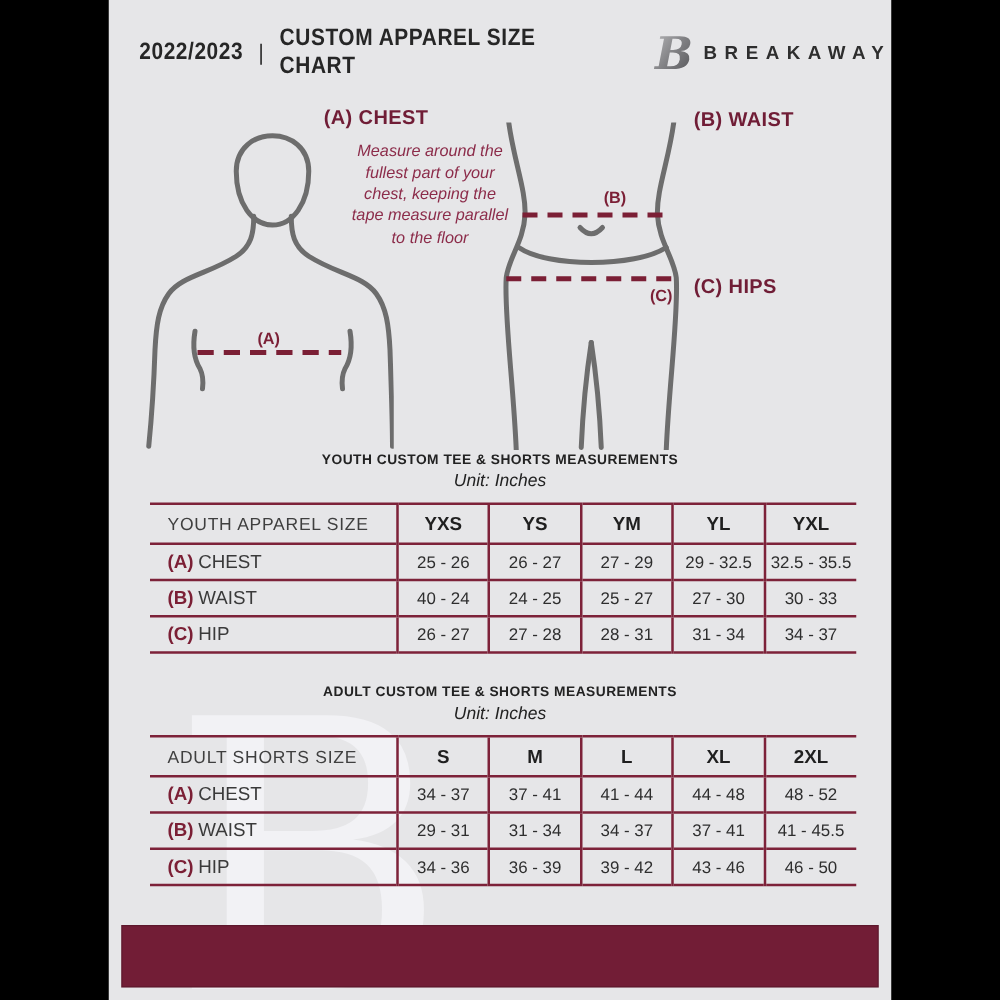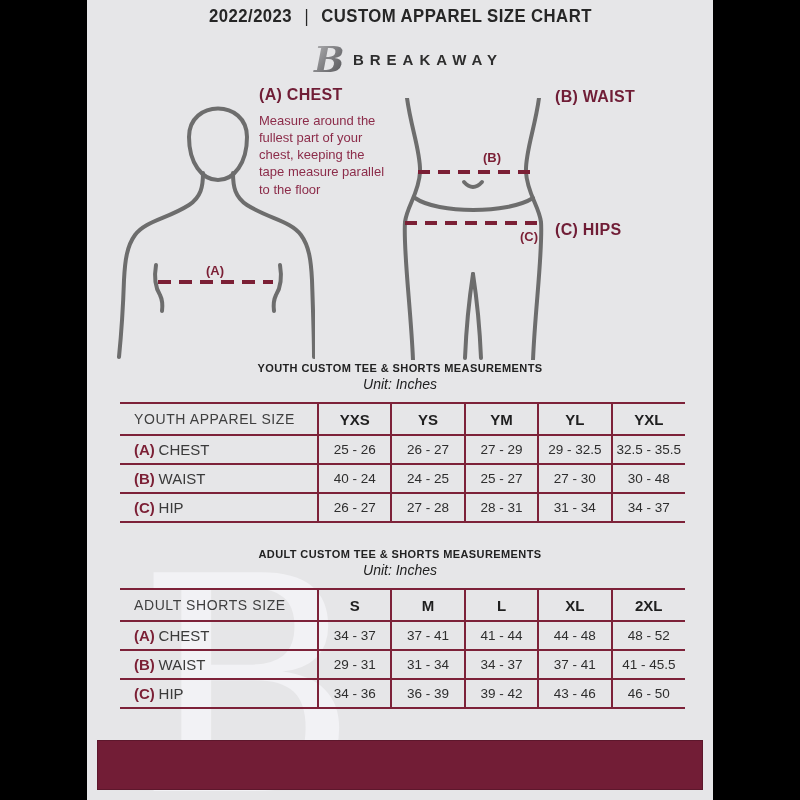--- a/index.html
+++ b/index.html
@@ -12,36 +12,36 @@
     background:#e6e6e8;overflow:hidden;
   }
   .watermark{
     position:absolute;left:50px;top:538px;z-index:0;
     font-family:"DejaVu Serif",serif;font-size:300px;line-height:1;
     color:#f2f2f5;user-select:none;
   }
   
   .hdr{
     position:absolute;left:0;top:18px;width:626px;height:48px;z-index:1;
-    display:flex;align-items:center;justify-content:center;gap:12px;flex-direction:column;
+    display:flex;justify-content:center;gap:12px;
   }
   .hdr-title{display:flex;align-items:center;gap:12px;color:#262626;
     font-weight:bold;font-size:19px;letter-spacing:.5px;transform:scaleX(.88);transform-origin:center;}
   .hdr-div{font-weight:normal;color:#262626;font-size:18px;padding:0 2px;}
   .brand{display:flex;align-items:center;gap:8px;margin-left:6px;}
   .brand-name{font-weight:bold;font-size:15px;letter-spacing:6px;color:#2e2e2e;}
   
   .diagram{position:absolute;left:0;top:0;width:626px;height:370px;z-index:1;}
   .fig{position:absolute;}
   .fig path, .fig ellipse{fill:none;stroke:#6d6d6d;stroke-width:4;stroke-linecap:round;}
   .fig .dash{stroke:#7b1f35;stroke-width:4;stroke-linecap:butt;}
   .fig text{font-family:"Liberation Sans",sans-serif;font-weight:bold;font-size:13px;fill:#7b1f35;}
   .desc{position:absolute;}
   .desc h3{margin:0 0 8px 0;font-size:16px;font-weight:bold;color:#701d36;letter-spacing:.3px;}
-  .desc p{margin:0;font-size:13px;line-height:1.32;color:#8c2c4a;white-space:pre-line;}
+  .desc p{margin:0;font-size:13px;line-height:1.32;font-style:italic;color:#8c2c4a;white-space:pre-line;text-align:center;}
   .desc-a{left:172px;top:86px;width:170px;}
   .desc-b{left:468px;top:88px;width:155px;}
   .desc-c{left:468px;top:221px;width:160px;}
   
   .tbl-block{position:absolute;left:0;width:626px;z-index:1;text-align:center;}
   .tbl-title{font-size:11px;font-weight:bold;color:#222;letter-spacing:.4px;margin:0;}
   .tbl-unit{font-size:14px;font-style:italic;color:#222;margin:2px 0 0 0;}
   table.size{
     border-collapse:collapse;margin:10px 0 0 33px;width:565px;table-layout:fixed;
   }
@@ -156,21 +156,21 @@
         <td><span>27 - 29</span></td>
         <td><span>29 - 32.5</span></td>
         <td><span>32.5 - 35.5</span></td>
       </tr>
       <tr>
         <td class="c0"><span class="row-prefix">(B)</span> <span class="row-label">WAIST</span></td>
         <td><span>40 - 24</span></td>
         <td><span>24 - 25</span></td>
         <td><span>25 - 27</span></td>
         <td><span>27 - 30</span></td>
-        <td><span>30 - 48</span></td>
+        <td><span>30 - 33</span></td>
       </tr>
       <tr>
         <td class="c0"><span class="row-prefix">(C)</span> <span class="row-label">HIP</span></td>
         <td><span>26 - 27</span></td>
         <td><span>27 - 28</span></td>
         <td><span>28 - 31</span></td>
         <td><span>31 - 34</span></td>
         <td><span>34 - 37</span></td>
       </tr>
     </tbody>

